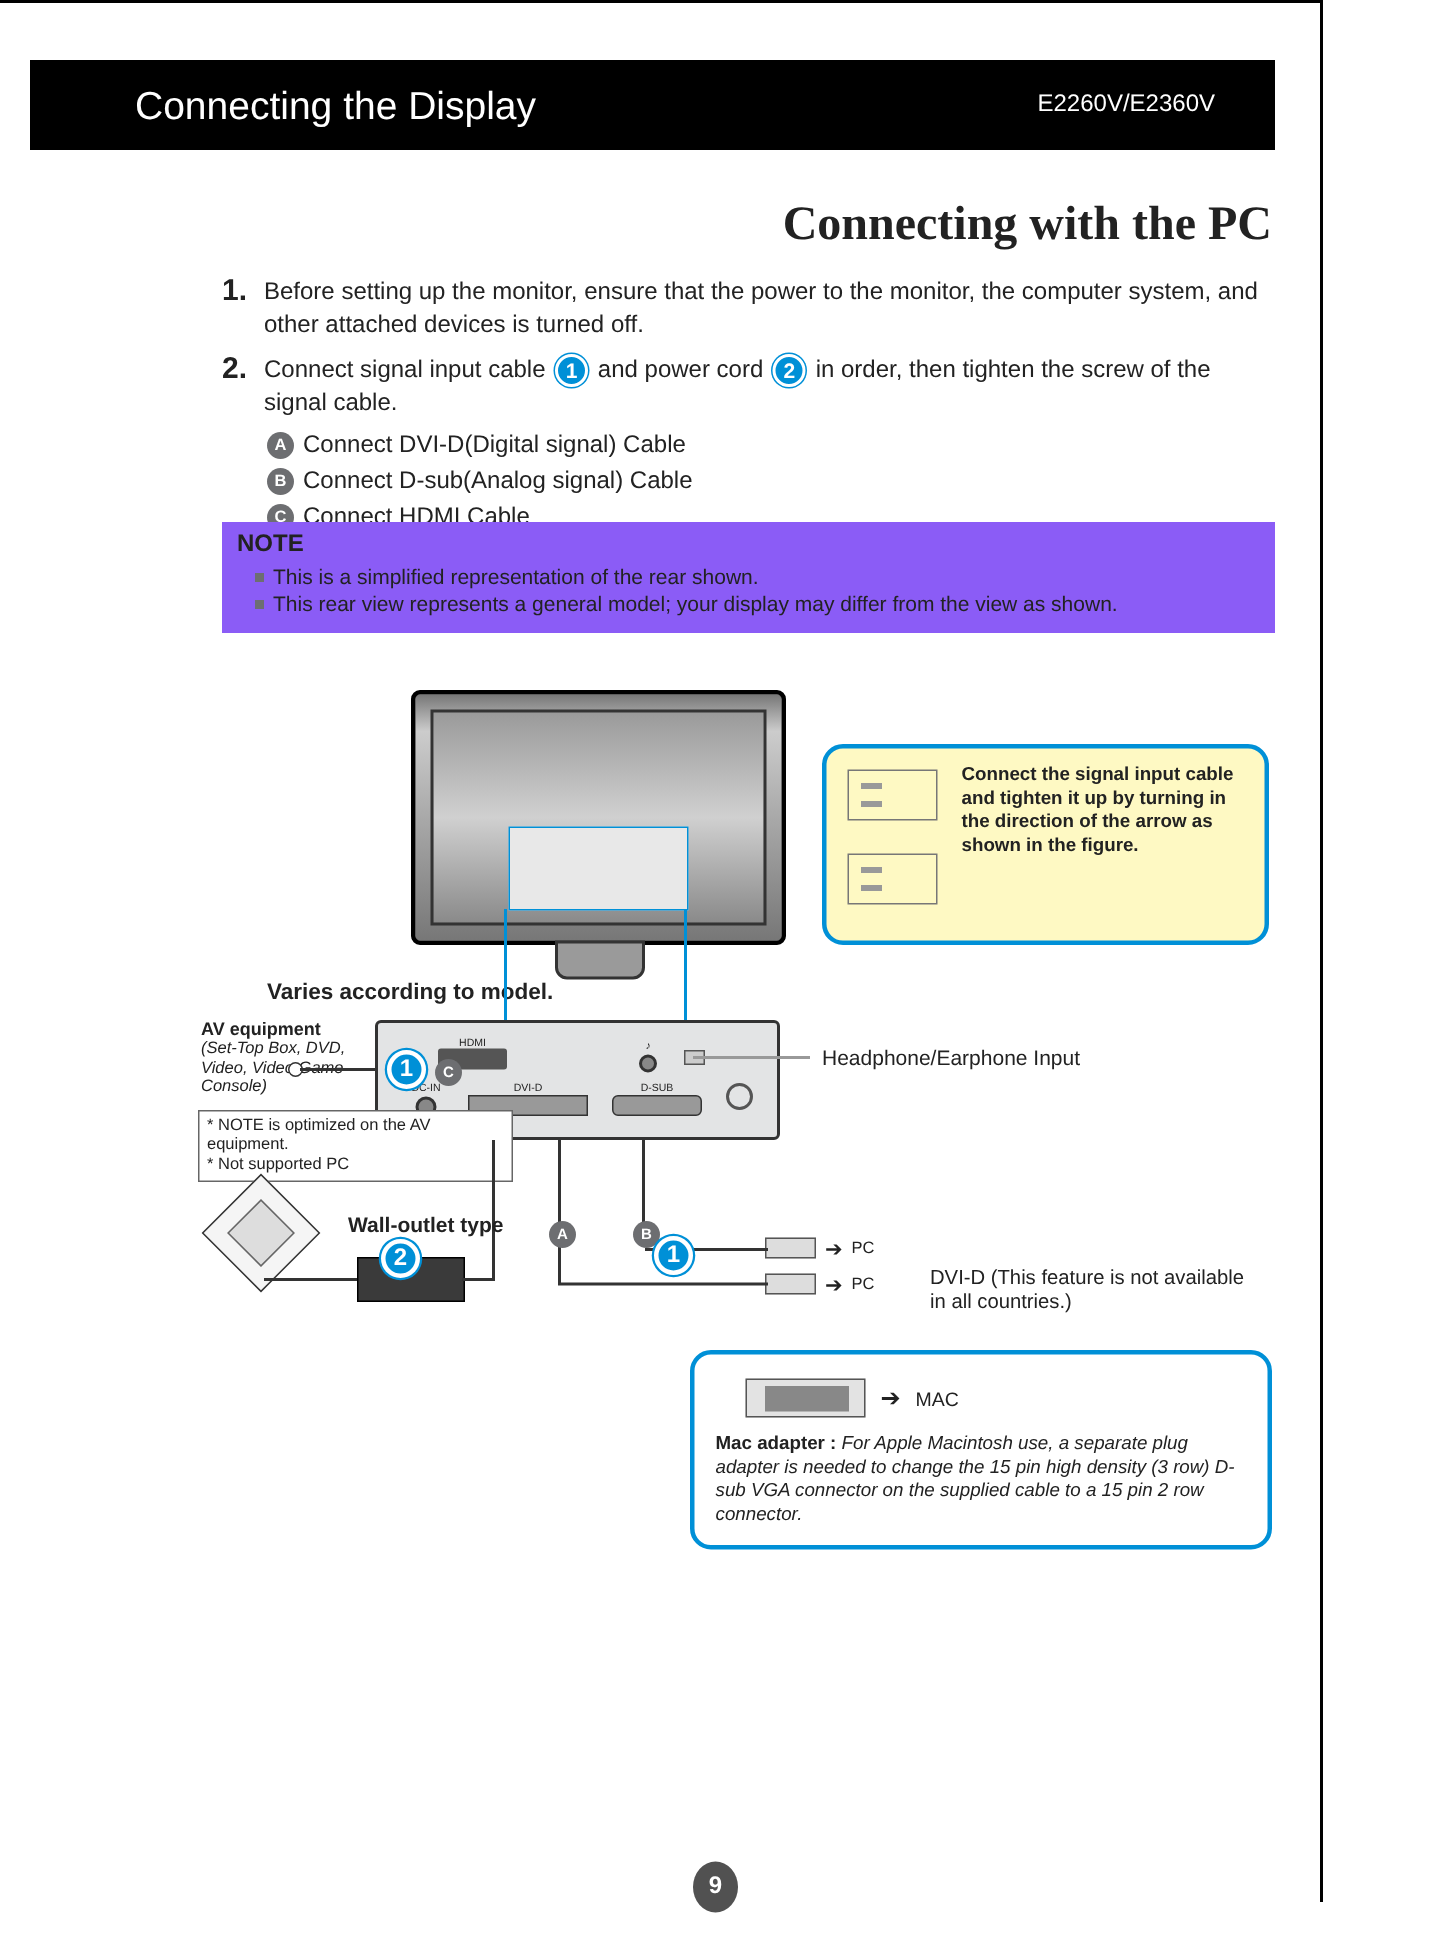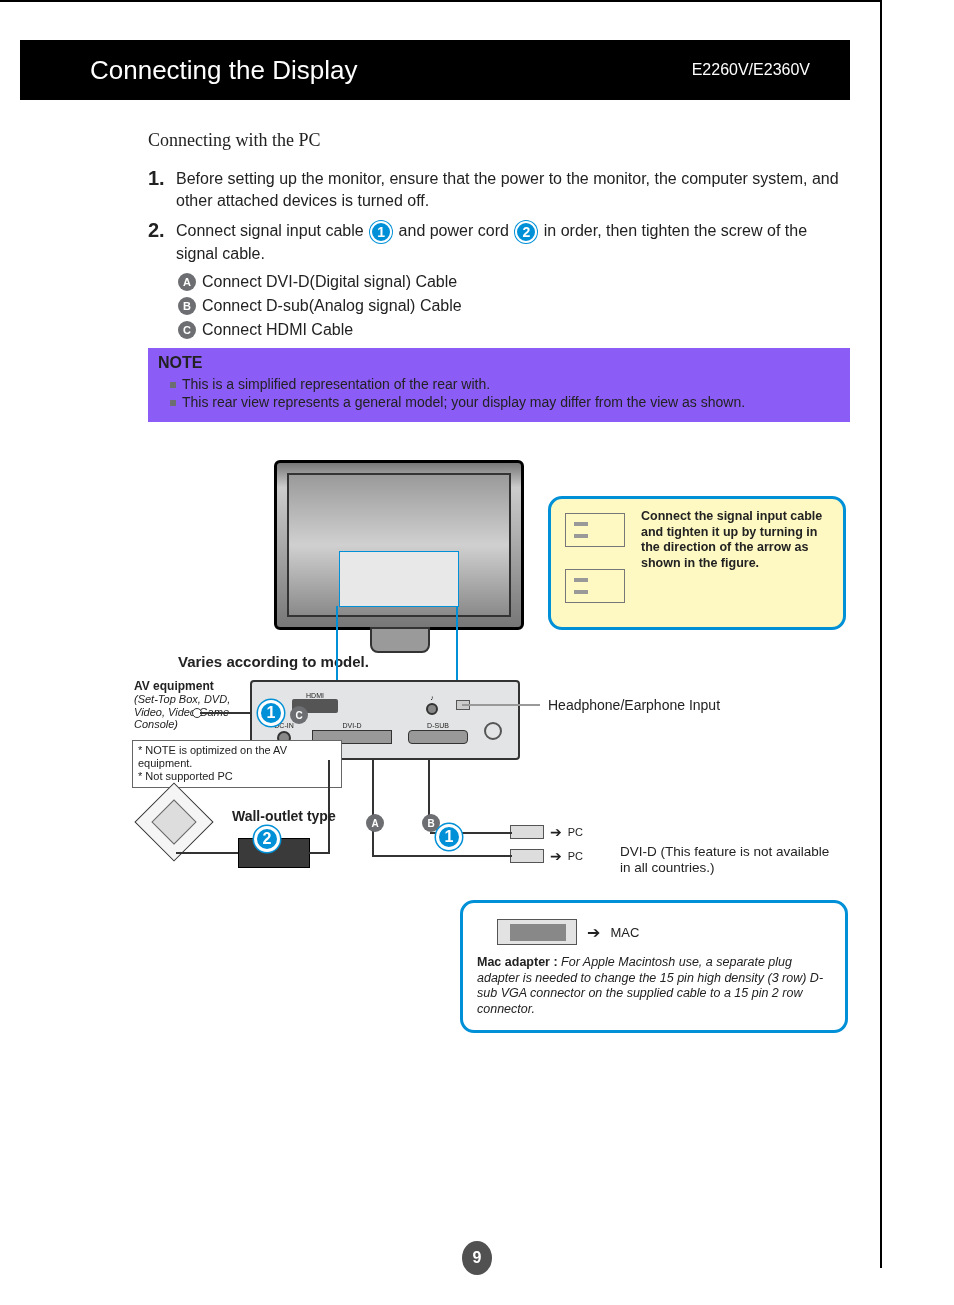--- a/index.html
+++ b/index.html
@@ -36,23 +36,24 @@
   }
   .header-bar .left { font-size: 26px; font-weight: 400; }
   .header-bar .right { font-size: 16px; }
   .content {
     position: absolute;
     top: 130px; left: 148px;
     width: 700px;
   }
   .h-title {
     font-family: Georgia, 'Times New Roman', serif;
-    font-weight: normal;
-    font-size: 18px;
+    font-weight: bold;
+    font-size: 32px;
     margin-bottom: 14px;
+    text-align: right;
   }
   .step { display: flex; font-size: 16px; margin-bottom: 6px; line-height: 1.35; }
   .step-num { font-weight: bold; font-size: 20px; width: 28px; flex-shrink: 0; }
   .step-body { padding-top: 3px; }
   .circ-num {
     display: inline-flex;
     width: 22px; height: 22px;
     background: #0090d7;
     color: #fff;
     border-radius: 50%;
@@ -356,21 +357,21 @@
       <span class="circ-letter">C</span>
       <span>Connect HDMI Cable</span>
     </div>
   </div>
 </div>
 
 <div class="note-box">
   <div class="note-title">NOTE</div>
   <div class="note-line">
     <span class="sq-bullet"></span>
-    <span>This is a simplified representation of the rear with.</span>
+    <span>This is a simplified representation of the rear shown.</span>
   </div>
   <div class="note-line">
     <span class="sq-bullet"></span>
     <span>This rear view represents a general model; your display may differ from the view as shown.</span>
   </div>
 </div>
 
 <div class="diagram">
 
   <div class="monitor">

